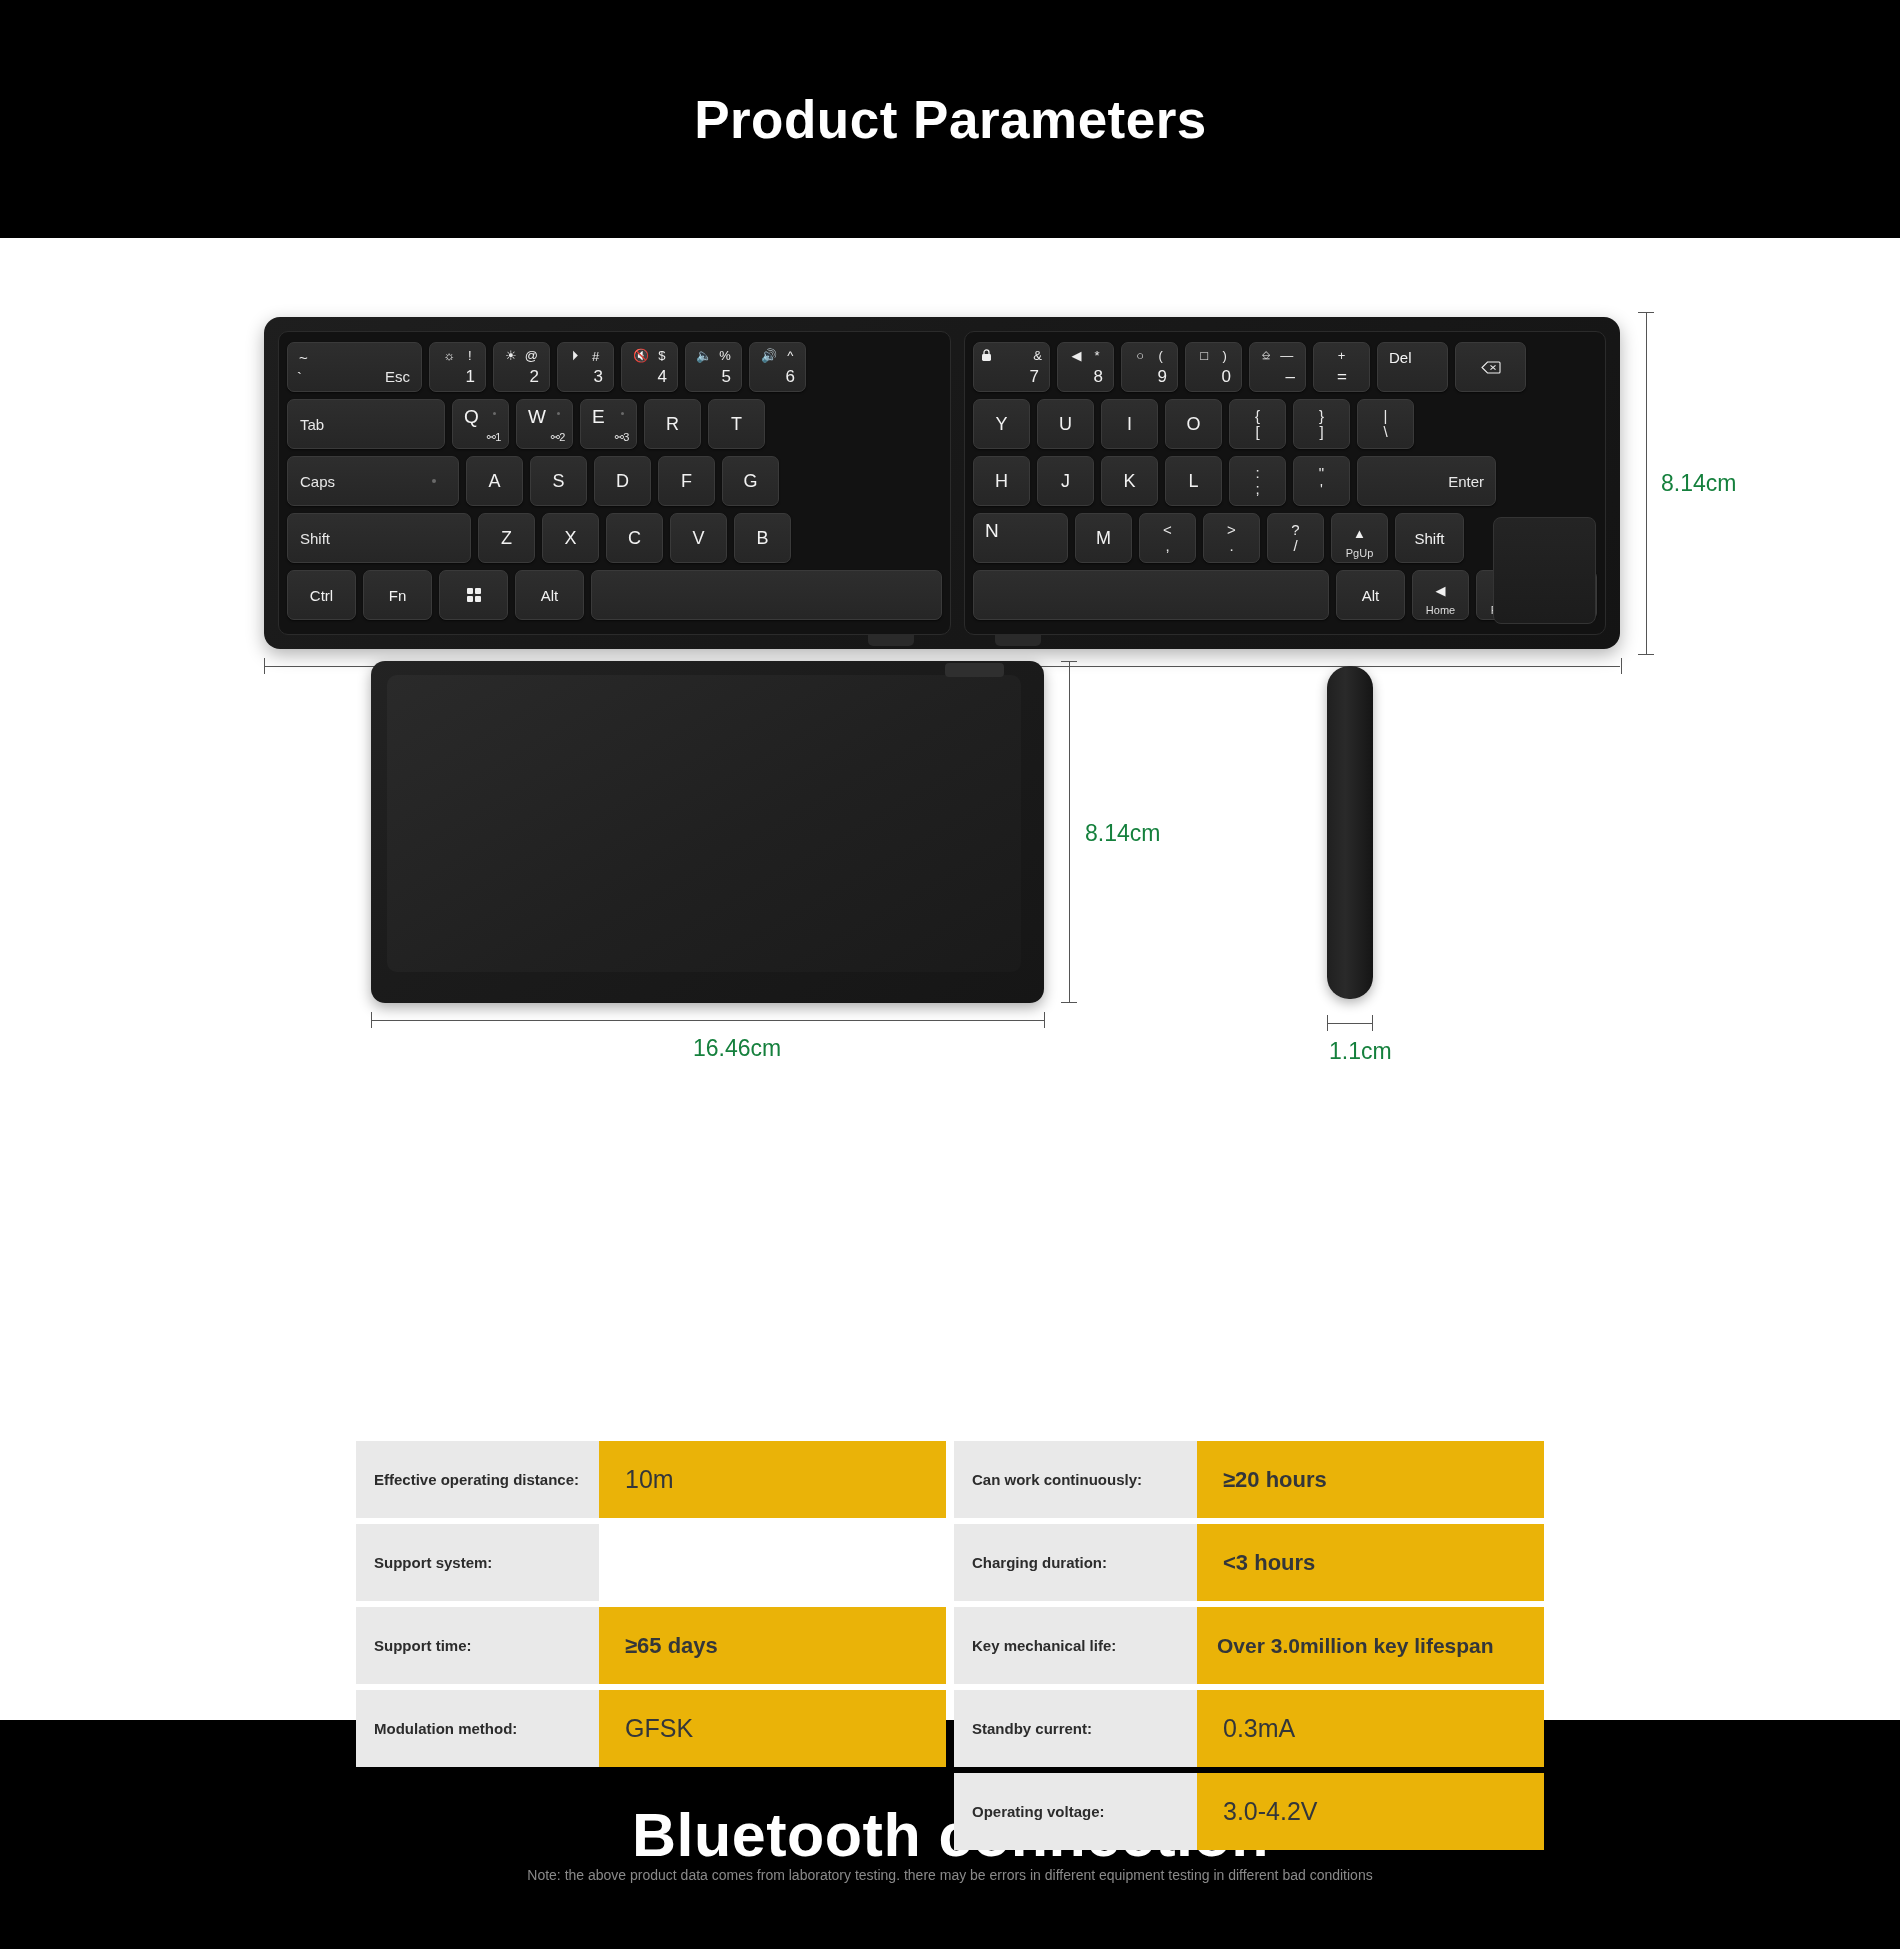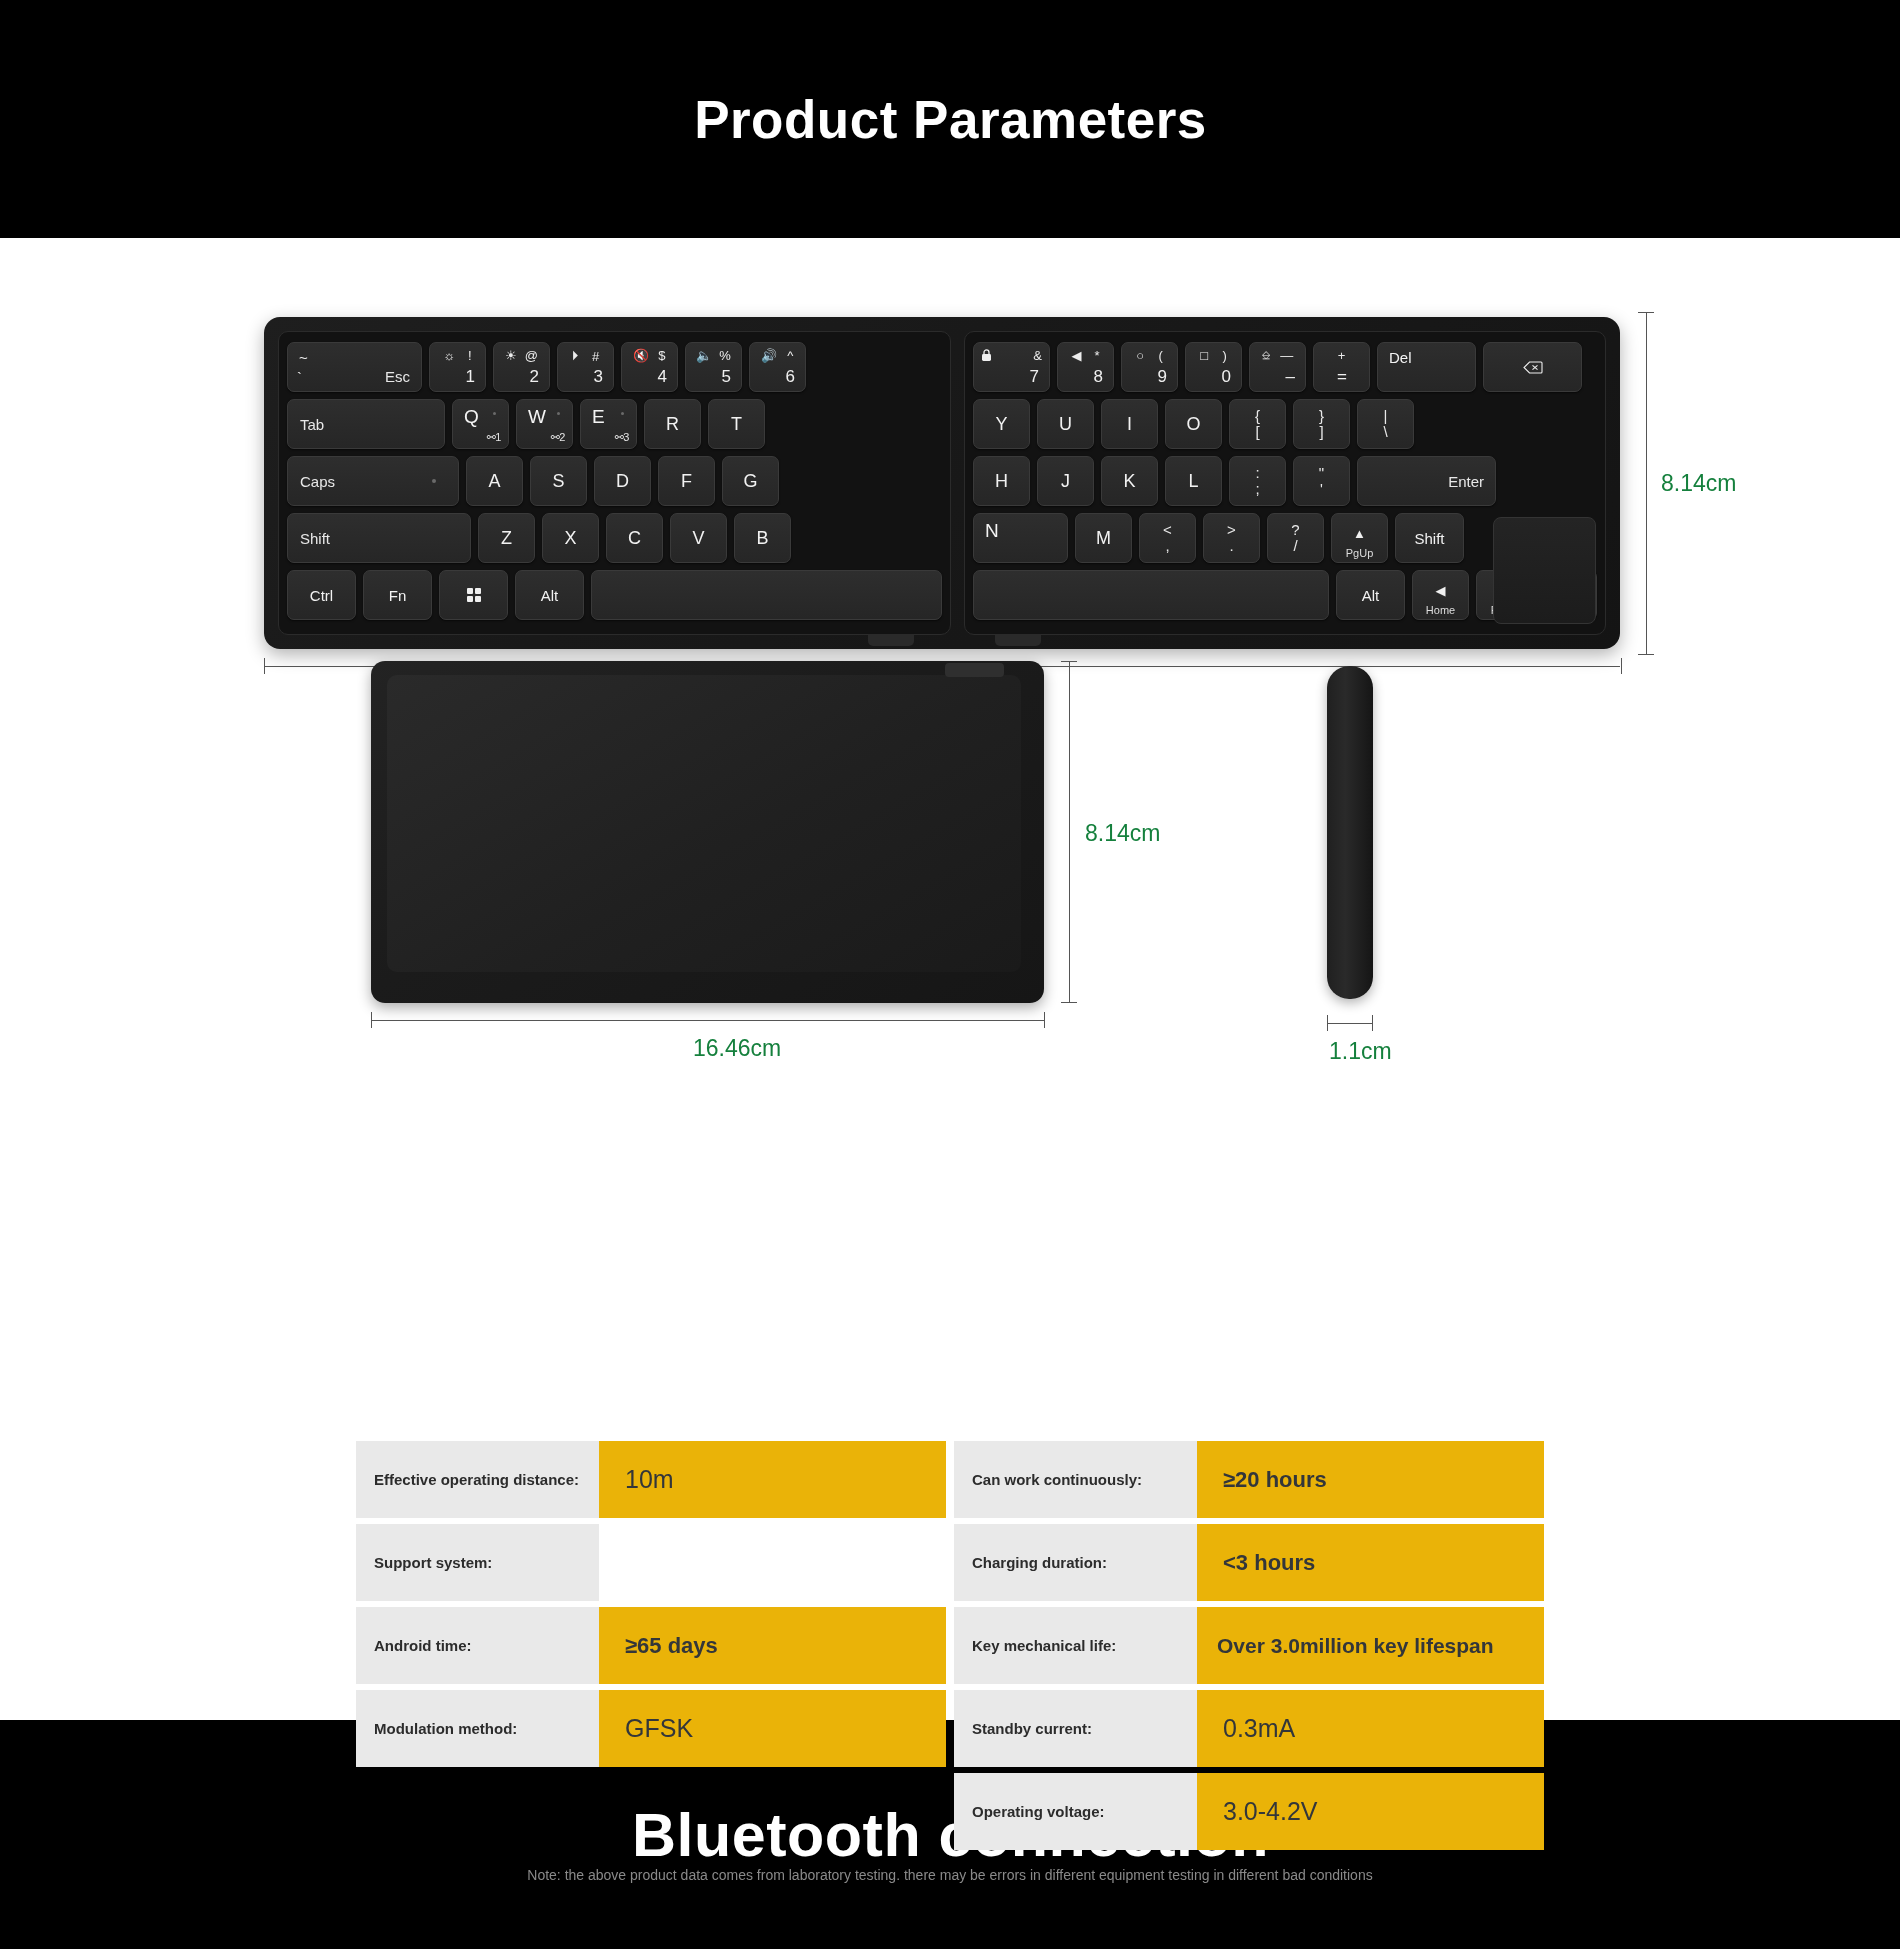--- a/index.html
+++ b/index.html
@@ -75,21 +75,21 @@
     flex: 0 0 auto;
     width: 57px;
     display: flex;
     align-items: center;
     justify-content: center;
     font-size: 17px;
     box-shadow: 0 1px 2px rgba(0,0,0,0.6);
   }
   .key.w70  { width: 69px; }
   .key.w78  { width: 77px; }
-  .key.w86  { width: 99px; }
+  .key.w86  { width: 71px; }
   .key.w96  { width: 95px; }
   .key.w124 { width: 139px; }
   .key.w136 { width: 135px; }
   .key.w160 { width: 158px; }
   .key.flexgrow { flex: 1 1 auto; width: auto; }
 
   
   .key .k-top {
     position: absolute; top: 5px; left: 0; right: 0;
     display: flex; justify-content: space-around; align-items: center;
@@ -582,21 +582,21 @@
 
     <div class="spec-col">
       <div class="spec-row">
         <div class="spec-label">Effective operating distance:</div>
         <div class="spec-value">10m</div>
       </div>
       <div class="spec-row">
         <div class="spec-label">Support system:</div>
       </div>
       <div class="spec-row">
-        <div class="spec-label">Android time:</div>
+        <div class="spec-label">Support time:</div>
         <div class="spec-value bold">≥65 days</div>
       </div>
       <div class="spec-row">
         <div class="spec-label">Modulation method:</div>
         <div class="spec-value">GFSK</div>
       </div>
     </div>
 
     <div class="spec-col">
       <div class="spec-row">

